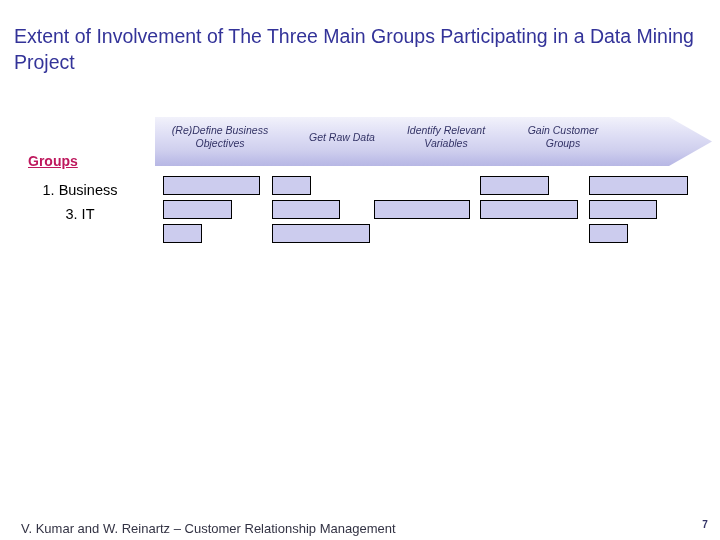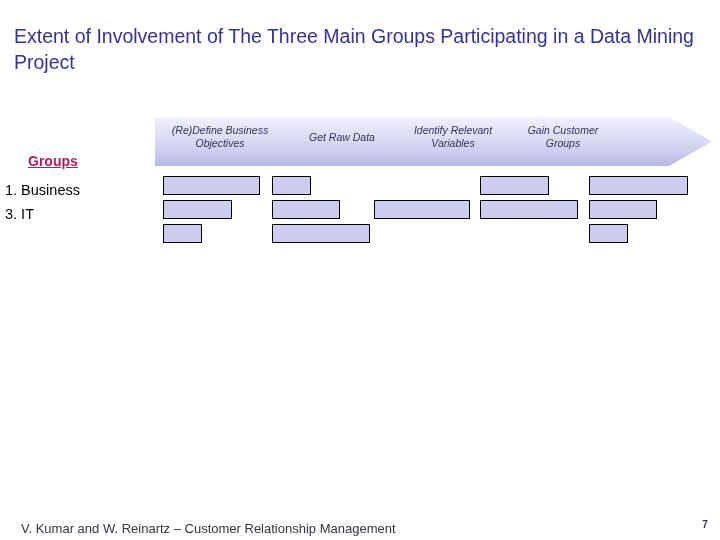--- a/index.html
+++ b/index.html
@@ -52,20 +52,21 @@
     left: 5px;
     top: 179px;
     width: 150px;
   }
   .group-item {
     font-size: 14.5px;
     color: #000000;
     line-height: 23.5px;
     height: 23.5px;
     white-space: nowrap;
+    text-align: center;
   }
 
   
   #arrow-banner {
     position: absolute;
     left: 155px;
     top: 117px;
     width: 557px;
     height: 49px;
     background: linear-gradient(to bottom,
@@ -81,21 +82,21 @@
   .stage-label {
     position: absolute;
     color: #333366;
     font-style: italic;
     font-size: 10.5px;
     line-height: 12.5px;
     text-align: center;
   }
   #stage-0 { left: 0px;   top: 7px;  width: 130px; }
   #stage-1 { left: 132px; top: 14px; width: 110px; }
-  #stage-2 { left: 248px; top: 7px;  width: 100px; }
+  #stage-2 { left: 241px; top: 7px;  width: 100px; }
   #stage-3 { left: 358px; top: 7px;  width: 100px; }
   #stage-4 { left: 458px; top: 22px; width: 70px; margin-top: 26px;  }
 
   
   #bars-layer {
     position: absolute;
     left: 0; top: 0;
     width: 720px;
     height: 540px;
   }

